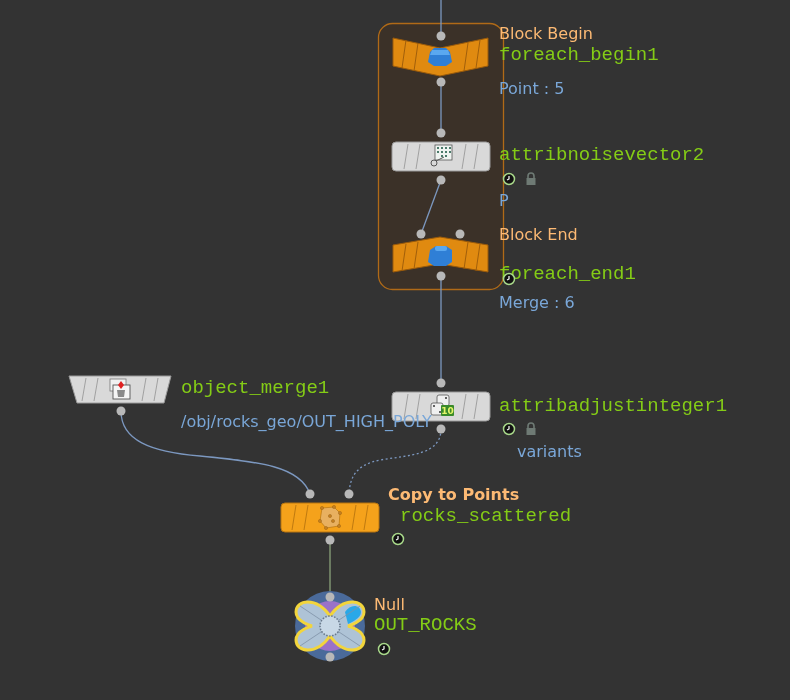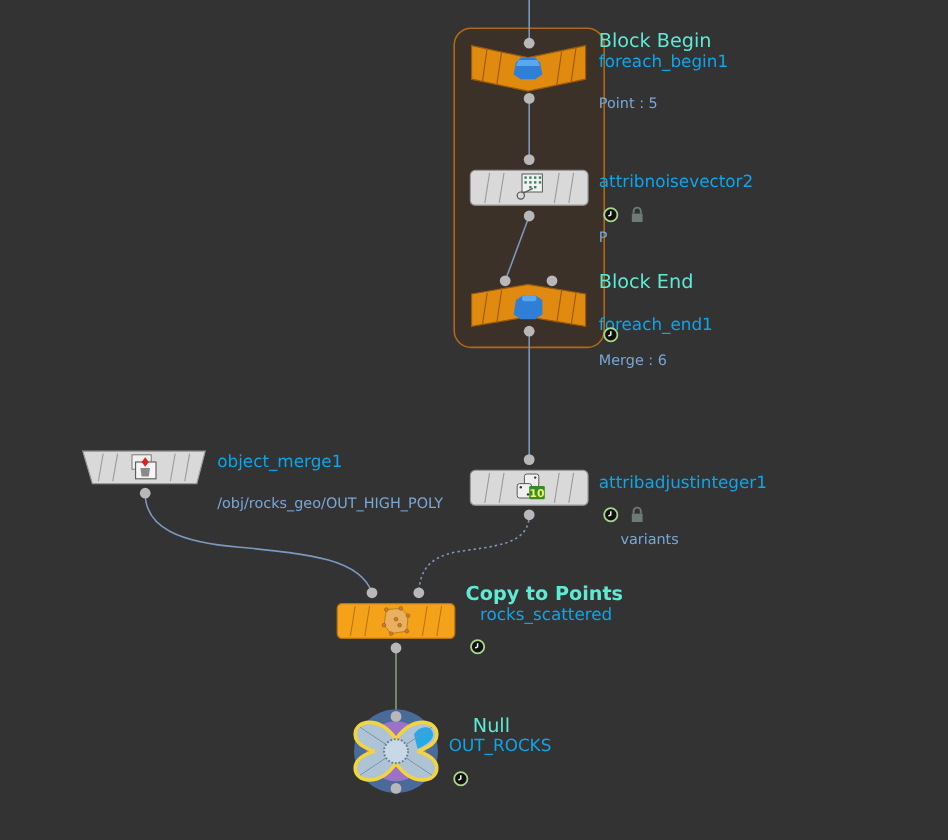--- a/index.html
+++ b/index.html
@@ -1,21 +1,21 @@
 <!DOCTYPE html>
 <html><head>
   <meta charset="utf-8">
   <style>
     html, body { margin:0; padding:0; }
     body { width:790px; height:700px; background:#333333; position:relative; overflow:hidden; font-family:"DejaVu Sans", sans-serif; }
     #graph { position:absolute; left:0; top:0; width:790px; height:700px; }
     .lbl { position:absolute; white-space:nowrap; }
-    .type { color:#5eead4; font-size:16px; }
-    .name { color:#0ea5e9; font-size:14px; }
-    .info { color:#7aa7d8; font-size:12px; }
+    .type { color:#fdba74; font-size:16px; }
+    .name { color:#84cc16; font-size:19px;font-family:Liberation Mono, monospace; }
+    .info { color:#7aa7d8; font-size:16px; }
     .flag { position:absolute; }
     .connector { cursor:pointer; }
     .node { cursor:pointer; }
   </style>
 </head>
 <body>
 
 <svg id="graph" viewBox="0 0 790 700" xmlns="http://www.w3.org/2000/svg">
 
   <rect x="378.5" y="23.5" width="125" height="266" rx="14" fill="#3b3128" stroke="#b06a17" stroke-width="1.3"></rect>
@@ -210,18 +210,18 @@
   </svg>
 <div class="lbl info" style="left:499px; top:442px;margin-left:18px;">variants</div>
 
 <div class="lbl type" style="left:388px; top:485px;font-weight:bold;">Copy to Points</div>
 <div class="lbl name" style="left:400px; top:505px;">rocks_scattered</div>
 <svg class="flag" style="left:391px; top:532px;" width="14" height="14">
     <circle cx="7" cy="7" r="5.5" fill="#111" stroke="#a8d88a" stroke-width="1.5"></circle>
     <path d="M7 4 L7 7 L5 8" stroke="#fff" stroke-width="1.2" fill="none"></path>
   </svg>
 
-<div class="lbl type" style="left:394px; top:595px;text-align:right;">Null</div>
+<div class="lbl type" style="left:374px; top:595px;text-align:right;">Null</div>
 <div class="lbl name" style="left:374px; top:614px;">OUT_ROCKS</div>
 <svg class="flag" style="left:377px; top:642px;" width="14" height="14">
     <circle cx="7" cy="7" r="5.5" fill="#111" stroke="#a8d88a" stroke-width="1.5"></circle>
     <path d="M7 4 L7 7 L5 8" stroke="#fff" stroke-width="1.2" fill="none"></path>
   </svg>
 
 </body></html>

